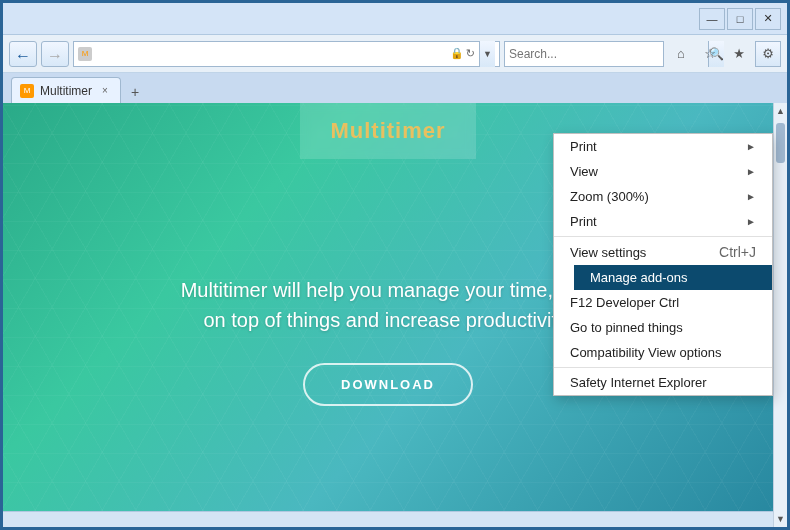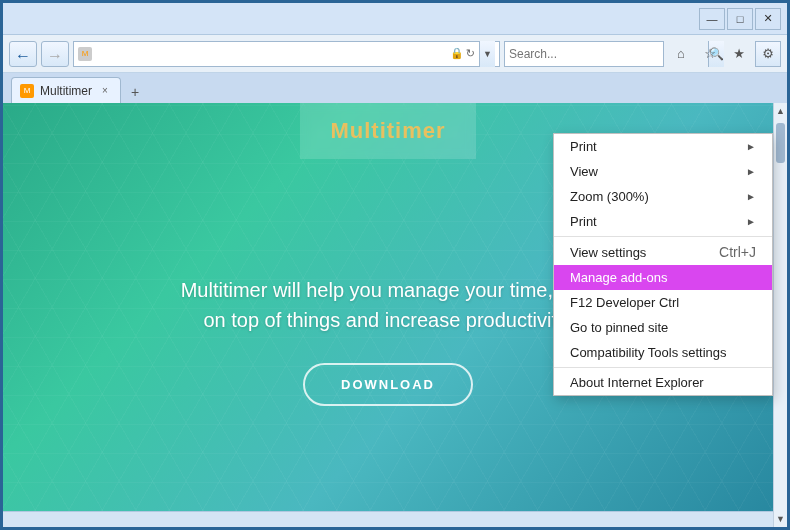--- a/index.html
+++ b/index.html
@@ -419,22 +419,23 @@
     .menu-item {
       padding: 5px 16px 5px 16px;
       cursor: pointer;
       display: flex;
       align-items: center;
       justify-content: space-between;
       color: #222;
       white-space: nowrap;
     }
     .menu-item.highlighted {
-      background: #d946ef;
+      background: #0c4a6e;
       color: white;
+      margin-left: 20px;
     }
     .menu-separator {
       height: 1px;
       background: #e0e0e0;
       margin: 2px 0;
     }
     .menu-shortcut {
       font-size: 14px;
       color: #666;
       margin-left: 20px;
@@ -564,26 +565,26 @@
         <span>View settings</span>
         <span class="menu-shortcut">Ctrl+J</span>
       </div>
       <div class="menu-item highlighted">
         <span>Manage add-ons</span>
       </div>
       <div class="menu-item">
         <span>F12 Developer Ctrl</span>
       </div>
       <div class="menu-item">
-        <span>Go to pinned site</span>
-      </div>
-      <div class="menu-item">
-        <span>Compatibility Tools settings</span>
+        <span>Go to pinned things</span>
+      </div>
+      <div class="menu-item">
+        <span>Compatibility View options</span>
       </div>
       <div class="menu-separator"></div>
       <div class="menu-item">
-        <span>About Internet Explorer</span>
+        <span>Safety Internet Explorer</span>
       </div>
 
     </div>
 
   </div>
 </div>
 
 </body></html>

